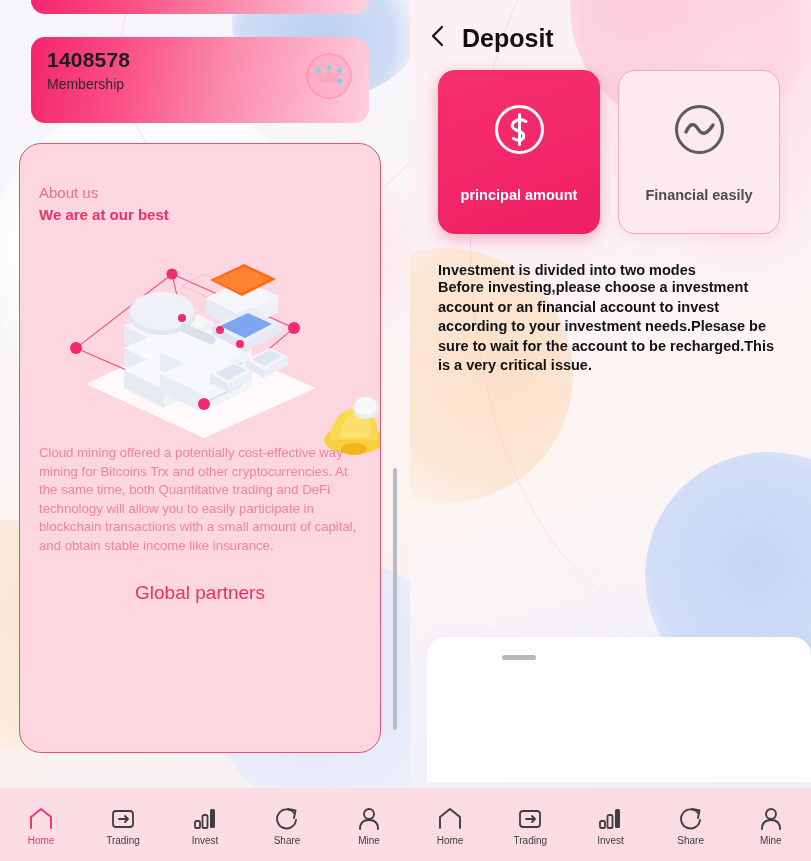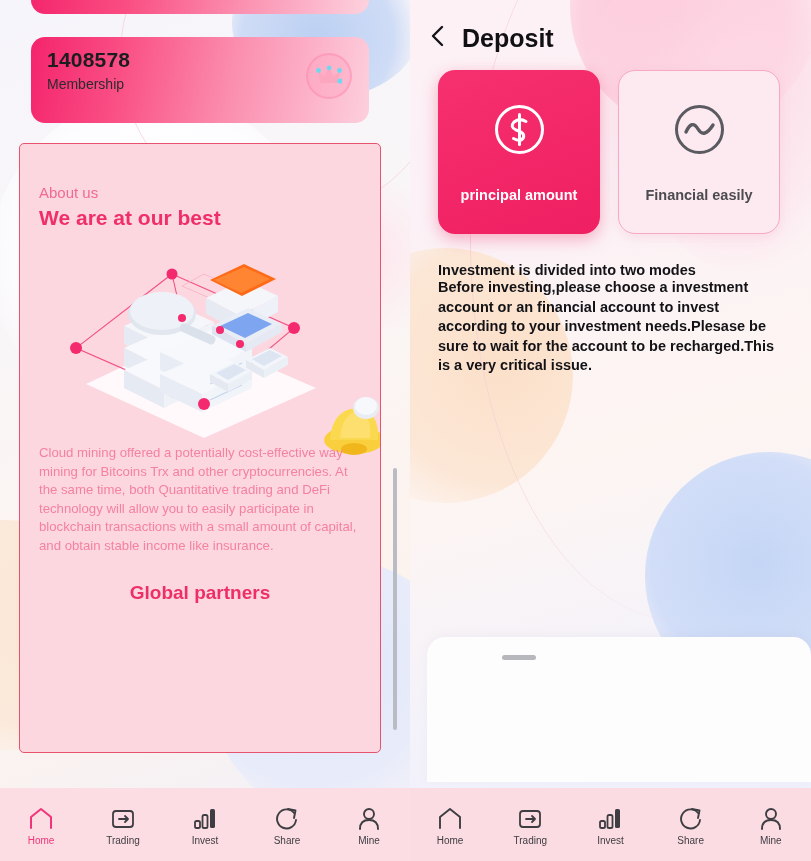--- a/index.html
+++ b/index.html
@@ -49,38 +49,38 @@
   .member-sub { font-size: 14px; color: #2b2b2e; margin-top: 4px; }
   .crown-badge {
     position: absolute; right: 17px; top: 16px; width: 46px; height: 46px;
     border-radius: 50%; background: rgba(255,160,190,.34);
     border: 2px solid rgba(255,120,160,.35);
     display: flex; align-items: center; justify-content: center;
   }
 
   .about-card {
     position: absolute; left: 19px; top: 143px; width: 362px; height: 610px;
-    border-radius: 5px;
+    border-radius: 22px;
     background: #fdd7e0;
     border: 1px solid #e7536f;
     overflow: hidden;
   }
   .about-kicker { position: absolute; left: 19px; top: 40px; font-size: 15px; color: #f06a92; }
-  .about-title { position: absolute; left: 19px; top: 62px; font-size: 21px; font-weight: bold; color: #ef2f68; }
+  .about-title { position: absolute; left: 19px; top: 62px; font-size: 15px; font-weight: bold; color: #ef2f68; }
 
   .illus { position: absolute; left: 44px; top: 112px; width: 280px; height: 200px; }
   .bell { position: absolute; right: -12px; top: 250px; width: 72px; height: 62px; }
 
   .about-body {
     position: absolute; left: 19px; top: 300px; width: 322px;
     font-size: 13.2px; line-height: 18.5px; color: #f4829f;
   }
   .partners {
     position: absolute; left: 0; right: 0; top: 438px; text-align: center;
-    font-size: 19px; font-weight: bold; color: #ee2f66;
+    font-size: 19px; font-weight: normal; color: #ee2f66;
   }
 
   .scrollbar-track { position: absolute; right: 13px; top: 468px; width: 4px; height: 262px;
                      background: #b9bcc4; border-radius: 2px; }
 
   
   .panel-right {
     position: relative;
     width: 401px; height: 861px;
     overflow: hidden;

